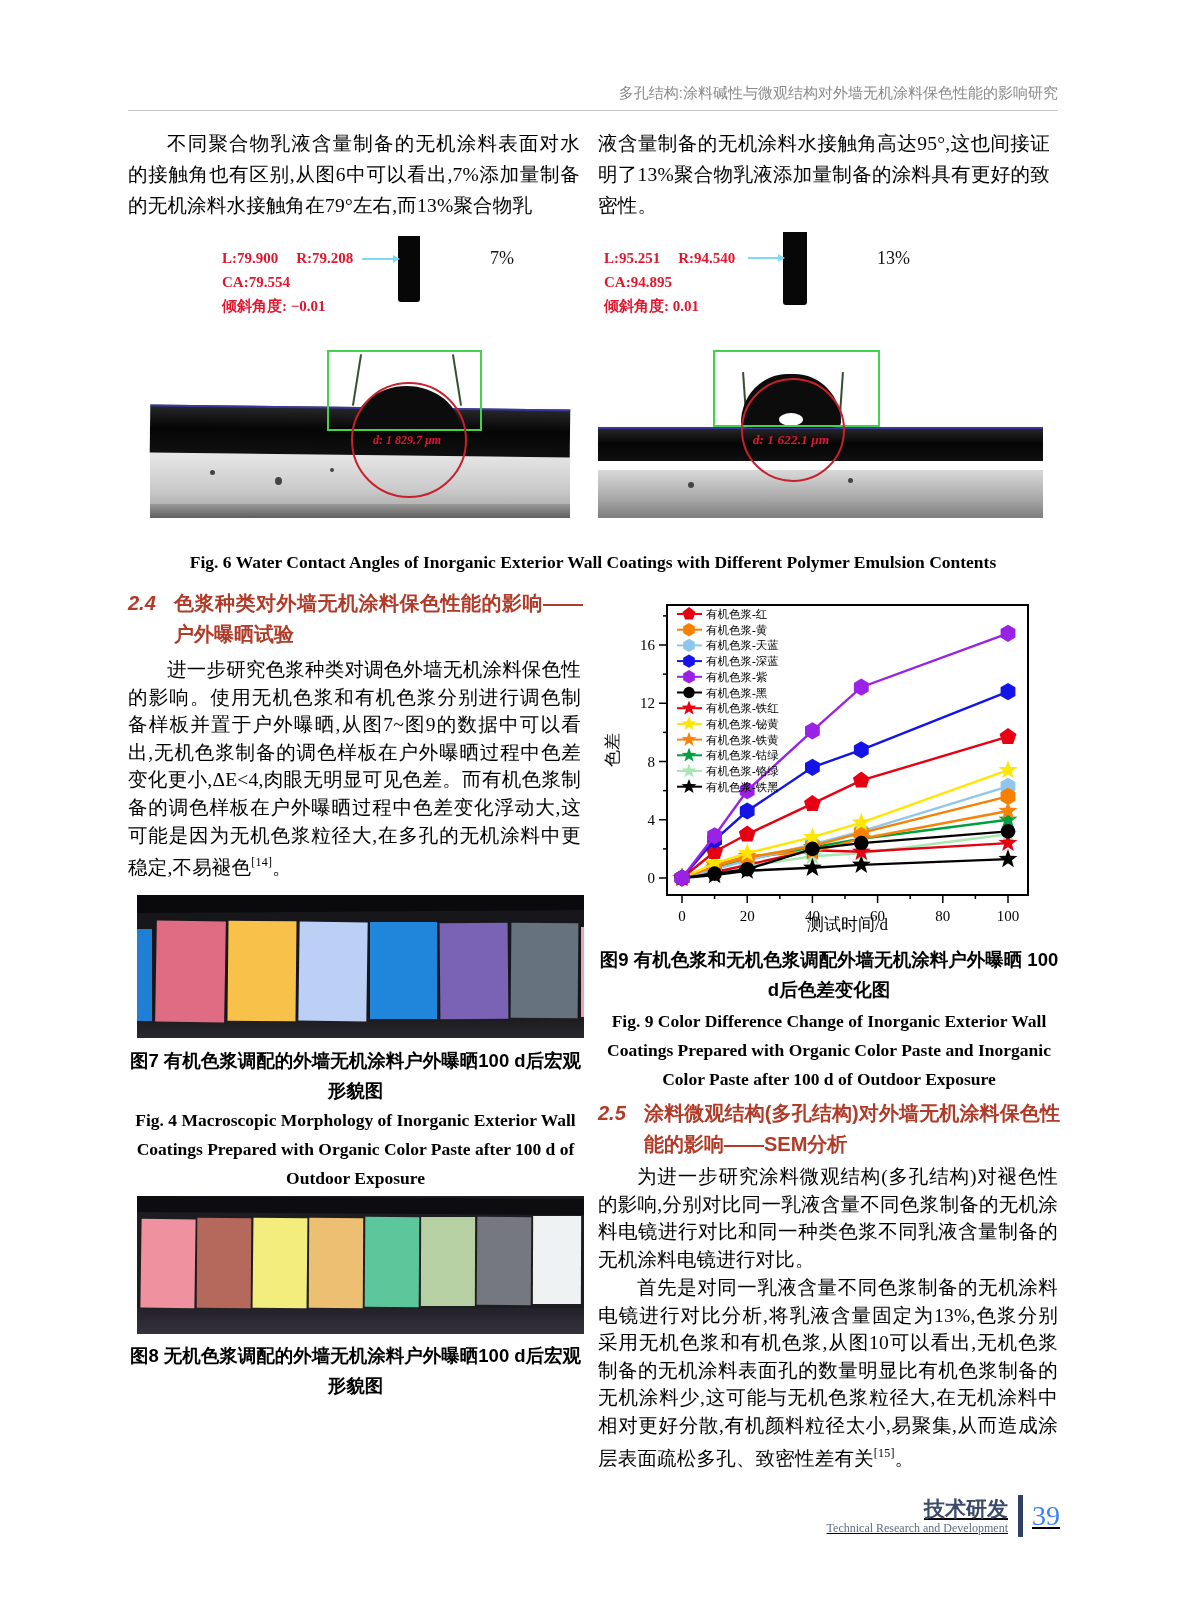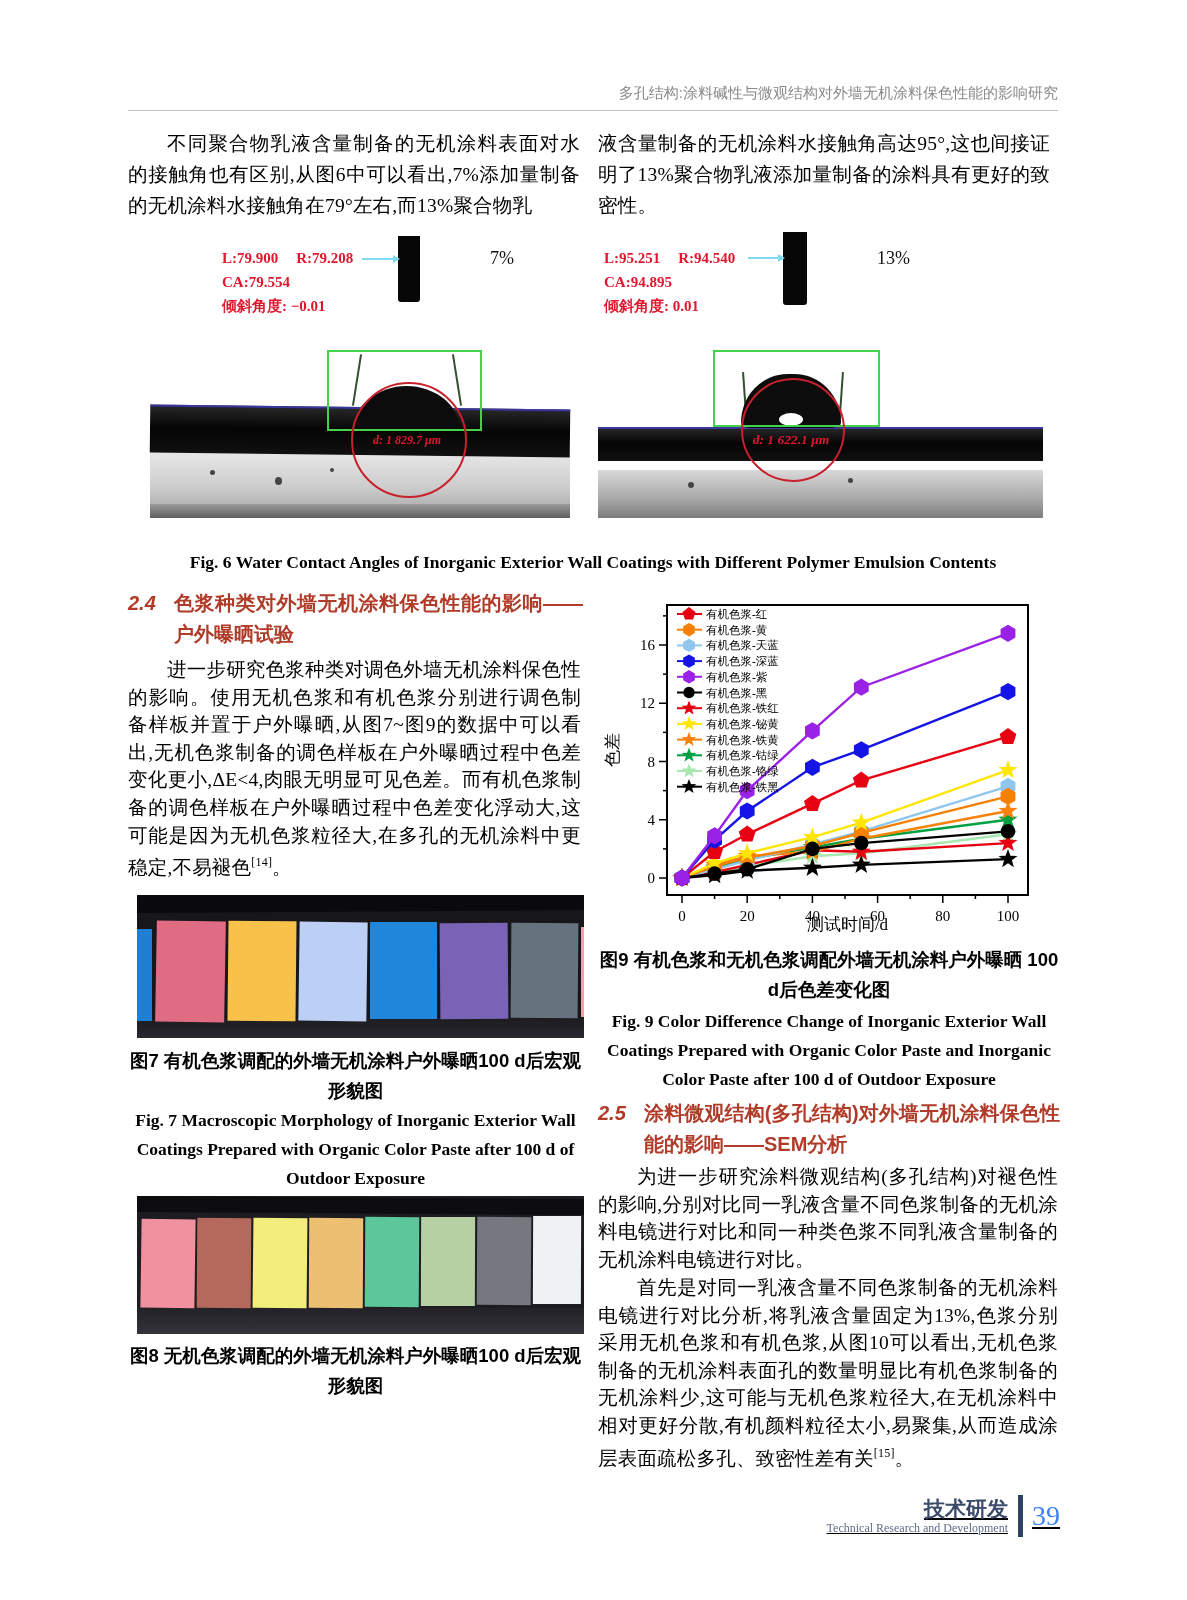--- a/index.html
+++ b/index.html
@@ -129,21 +129,21 @@
   <div class="panel" style="left: 0px; width: 15px; top: 34px; height: 92px; background: rgb(31, 127, 212); transform: rotate(0deg);"></div>
       <div class="panel" style="left: 19px; width: 69px; top: 26px; height: 101px; background: rgb(224, 108, 131); transform: rotate(1deg);"></div>
       <div class="panel" style="left: 91px; width: 68px; top: 26px; height: 100px; background: rgb(247, 193, 74); transform: rotate(0.6deg);"></div>
       <div class="panel" style="left: 162px; width: 68px; top: 27px; height: 99px; background: rgb(188, 208, 245); transform: rotate(0.8deg);"></div>
       <div class="panel" style="left: 233px; width: 67px; top: 27px; height: 97px; background: rgb(31, 134, 220); transform: rotate(0deg);"></div>
       <div class="panel" style="left: 303px; width: 68px; top: 28px; height: 96px; background: rgb(122, 98, 180); transform: rotate(-0.5deg);"></div>
       <div class="panel" style="left: 374px; width: 67px; top: 28px; height: 95px; background: rgb(102, 115, 127); transform: rotate(0.5deg);"></div>
       <div class="panel" style="left: 444px; width: 3px; top: 32px; height: 90px; background: rgb(240, 160, 176); transform: rotate(0deg);"></div>
     </div>
   <div class="cap-cn" style="left:128px;top:1046px;width:455px;">图7  有机色浆调配的外墙无机涂料户外曝晒100 d后宏观形貌图</div>
-  <div class="cap-en" style="left:128px;top:1106px;width:455px;">Fig. 7  Macroscopic Morphology of Inorganic Exterior Wall Coatings Prepared with Organic Color Paste after 100 d of Outdoor Exposure</div>
+  <div class="cap-en" style="left:128px;top:1106px;width:455px;">Fig. 4  Macroscopic Morphology of Inorganic Exterior Wall Coatings Prepared with Organic Color Paste after 100 d of Outdoor Exposure</div>
 
   <div class="photo" id="fig8-photo" style="left:137px;top:1196px;width:447px;height:138px;background:#1c1c21;">
     <div class="topband" style="height:16px;background:#0d0d10;transform:rotate(.4deg);transform-origin:left;"></div>
     <div class="botband" style="height:26px;background:linear-gradient(180deg,#232128,#35323b);"></div>
   <div class="panel" style="left: 4px; width: 54px; top: 23px; height: 89px; background: rgb(240, 145, 159); transform: rotate(0.8deg);"></div>
       <div class="panel" style="left: 60px; width: 54px; top: 22px; height: 90px; background: rgb(181, 104, 92); transform: rotate(0.4deg);"></div>
       <div class="panel" style="left: 116px; width: 54px; top: 22px; height: 90px; background: rgb(242, 237, 124); transform: rotate(0.6deg);"></div>
       <div class="panel" style="left: 172px; width: 54px; top: 22px; height: 90px; background: rgb(237, 191, 114); transform: rotate(0.3deg);"></div>
       <div class="panel" style="left: 228px; width: 54px; top: 21px; height: 90px; background: rgb(92, 199, 154); transform: rotate(0.4deg);"></div>
       <div class="panel" style="left: 284px; width: 54px; top: 21px; height: 89px; background: rgb(182, 208, 164); transform: rotate(0.2deg);"></div>

